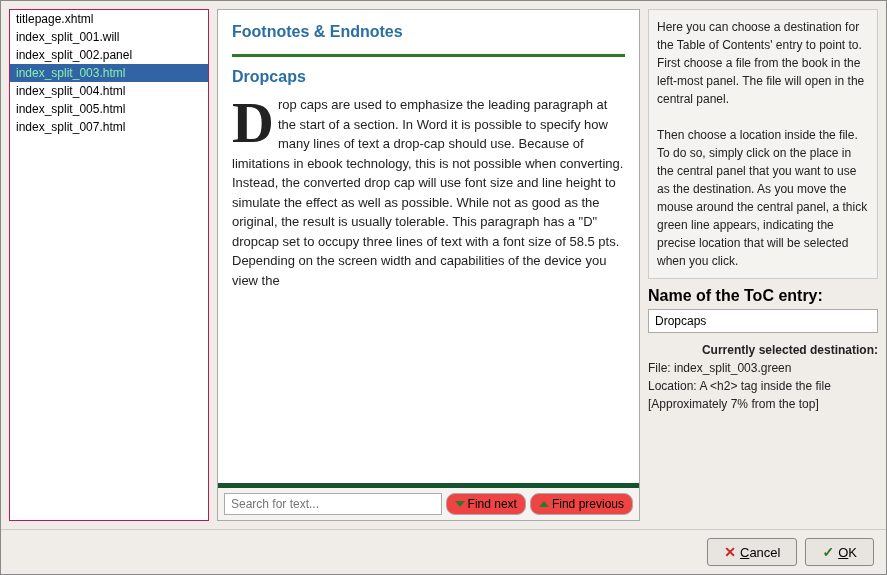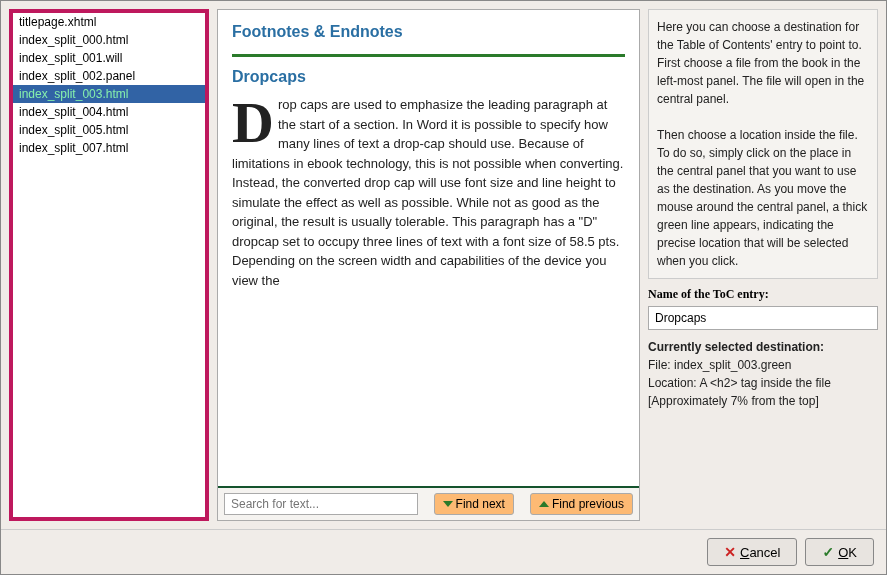--- a/index.html
+++ b/index.html
@@ -33,21 +33,21 @@
       display: flex;
       flex: 1;
       overflow: hidden;
       padding: 8px;
       gap: 8px;
     }
     
     .file-list-panel {
       width: 200px;
       background: white;
-      border: 4px solid #be185d;
+      border: 1px solid #be185d;
       overflow-y: auto;
       flex-shrink: 0;
     }
     .file-list-panel .file-item {
       padding: 2px 6px;
       cursor: pointer;
       white-space: nowrap;
       font-size: 12px;
       color: #000;
     }
@@ -66,43 +66,43 @@
     }
     .center-content {
       flex: 1;
       overflow-y: auto;
       padding: 10px 14px;
       font-size: 13px;
       line-height: 1.5;
       color: #222;
     }
     .center-toolbar {
-      border-top: 2px solid #14532d;
+      border-top: 5px solid #14532d;
       padding: 5px 6px;
       display: flex;
       align-items: flex-end;
-      gap: 16px;
+      gap: 4px;
       background: #f5f3f0;
     }
     .search-input {
       flex: 1;
       padding: 3px 6px;
       border: 1px solid #aaa;
       font-size: 12px;
       background: white;
       color: #aaa;
     }
     .find-btn {
       display: flex;
       align-items: center;
       gap: 3px;
       padding: 3px 8px;
-      background: #fdba74;
+      background: #ef4444;
       border: 1px solid #aaa;
-      border-radius: 3px;
+      border-radius: 9px;
       cursor: pointer;
       font-size: 12px;
     }
     .find-btn .arrow-down {
       width: 0; height: 0;
       border-left: 5px solid transparent;
       border-right: 5px solid transparent;
       border-top: 6px solid #2a7a2a;
       display: inline-block;
     }
@@ -130,37 +130,37 @@
       color: #222;
       flex-shrink: 0;
     }
     .toc-name-section {
       display: flex;
       flex-direction: column;
       gap: 4px;
     }
     .toc-name-label {
       font-weight: bold;
-      font-size: 12px;
-      font-family: Liberation Serif, serif;
+      font-size: 16px;
     }
     .toc-name-input {
       border: 1px solid #aaa;
       padding: 4px 6px;
       font-size: 12px;
       background: white;
       width: 100%;
     }
     .current-dest-section {
       font-size: 12px;
       line-height: 1.5;
       color: #222;
     }
     .current-dest-label {
       font-weight: bold;
+      text-align: right;
     }
     
     .section-heading {
       color: #2a6fa3;
       font-size: 16px;
       font-weight: bold;
       margin-bottom: 6px;
     }
     .drop-cap-section {
       margin-top: 10px;
@@ -226,21 +226,20 @@
   </style>
 </head>
 <body>
 
 <div class="dialog">
 
   <div class="dialog-body">
 
     <div class="file-list-panel">
     <div class="file-item">titlepage.xhtml</div>
-        <div class="file-item">index_split_000.html</div>
         <div class="file-item">index_split_001.will</div>
         <div class="file-item">index_split_002.panel</div>
         <div class="file-item selected">index_split_003.html</div>
         <div class="file-item">index_split_004.html</div>
         <div class="file-item">index_split_005.html</div>
         <div class="file-item">index_split_007.html</div>
       </div>
 
     <div class="center-panel">
       <div class="center-content">

